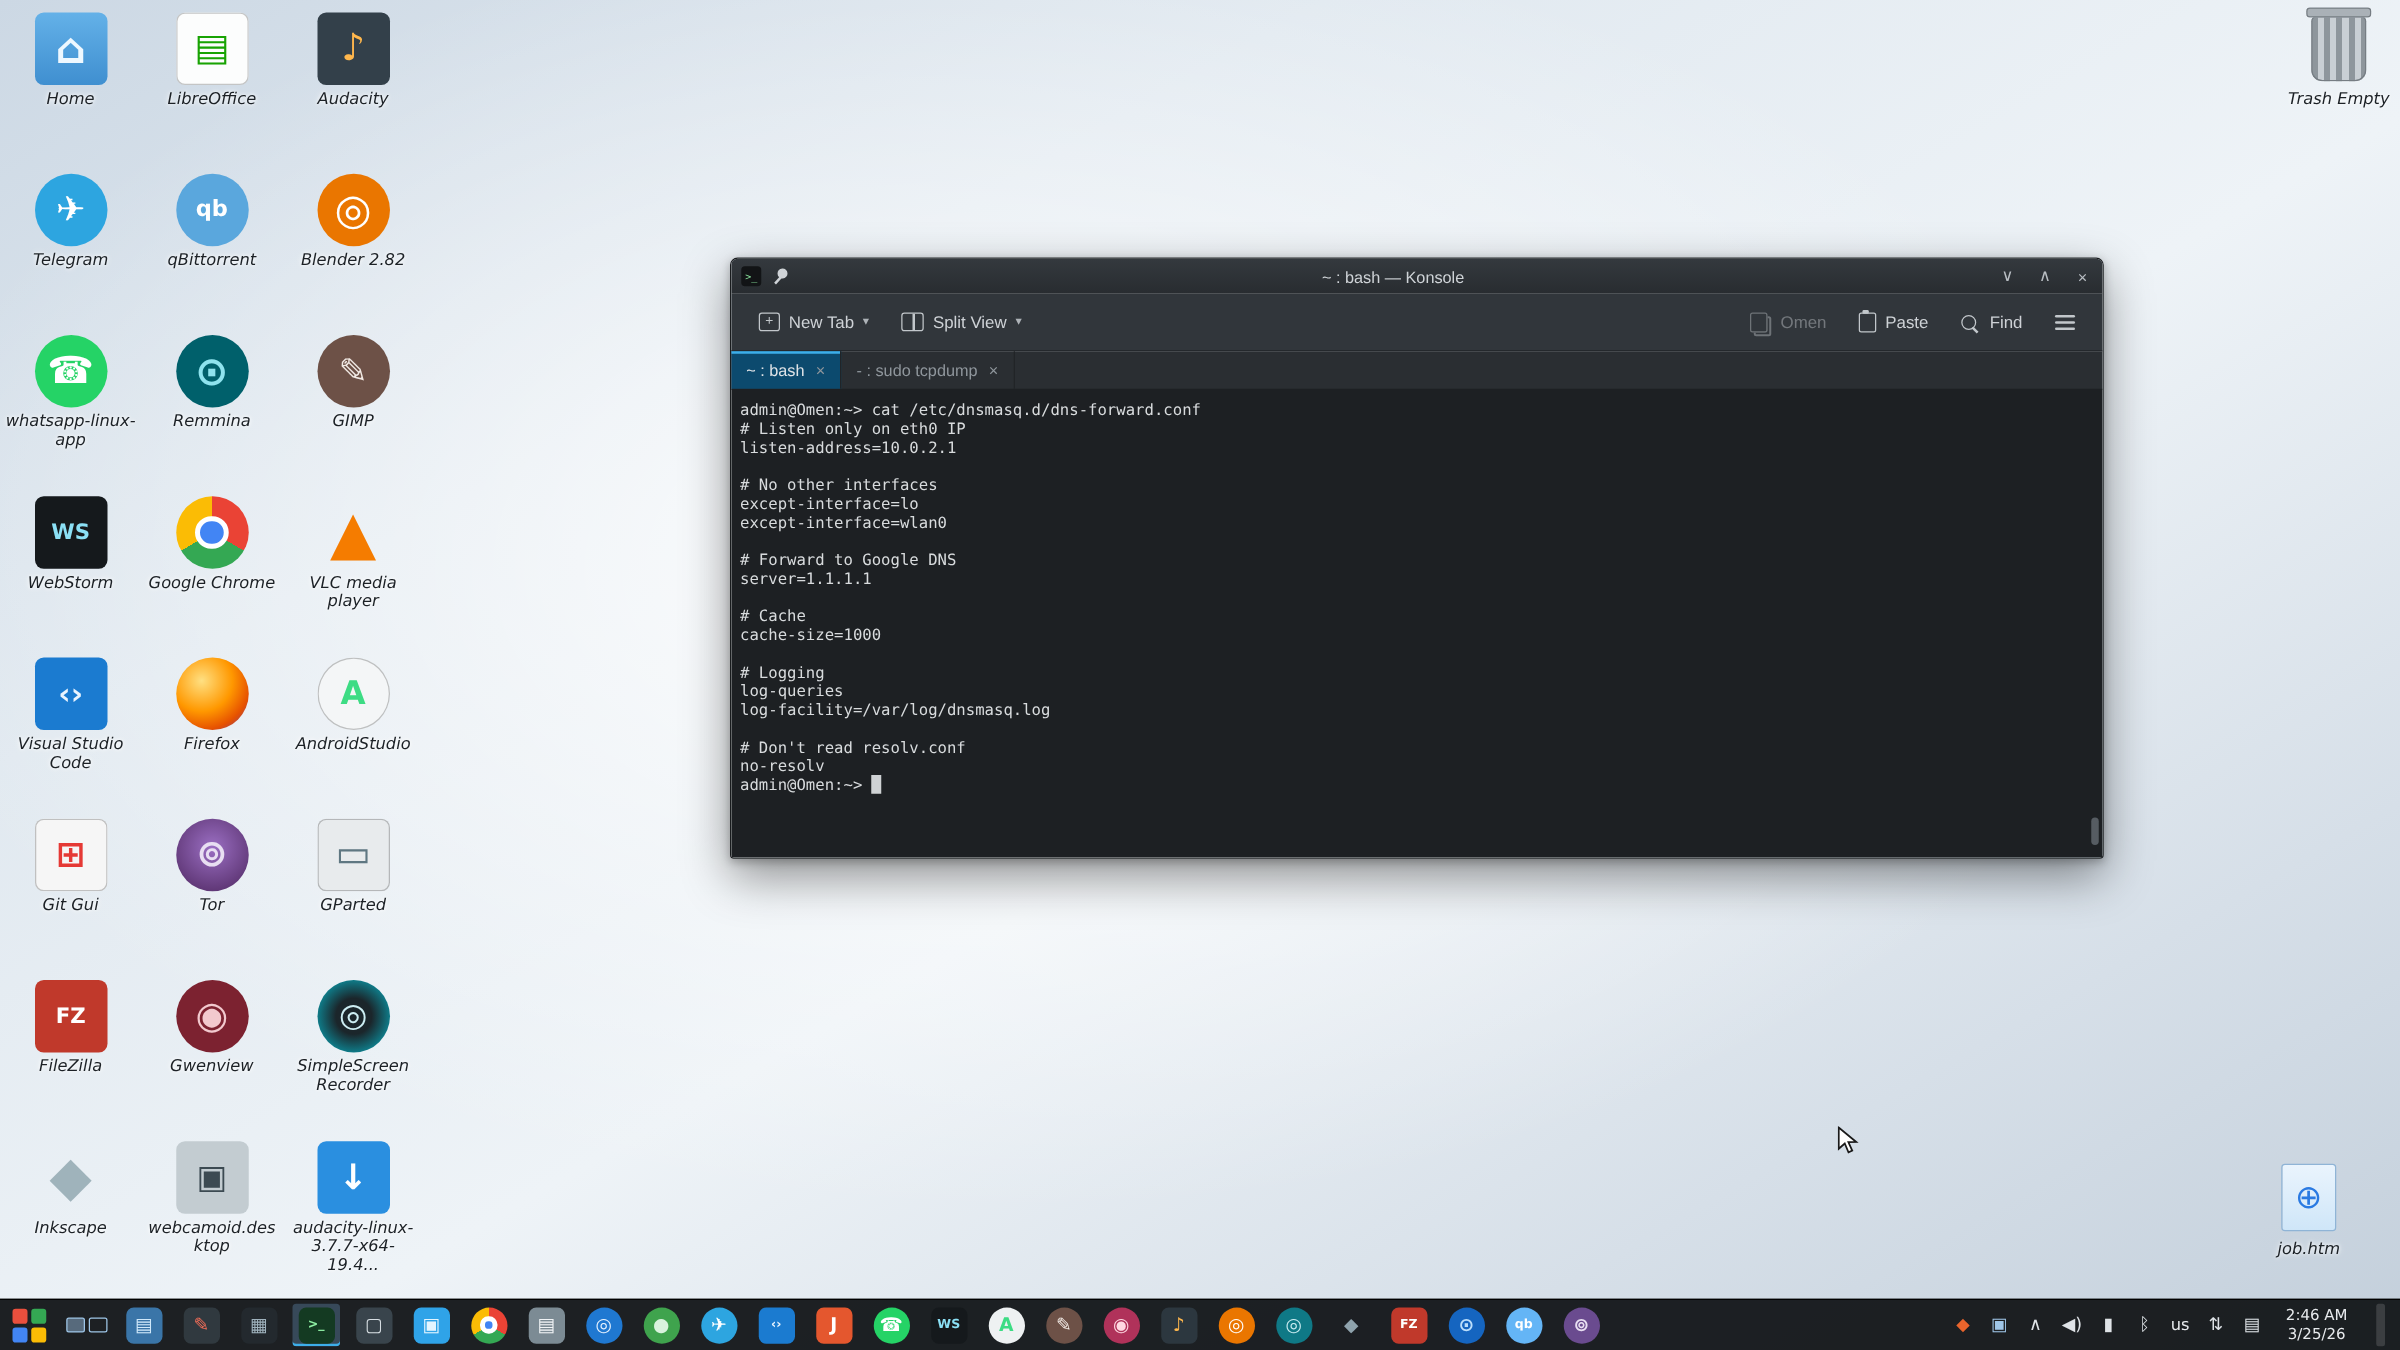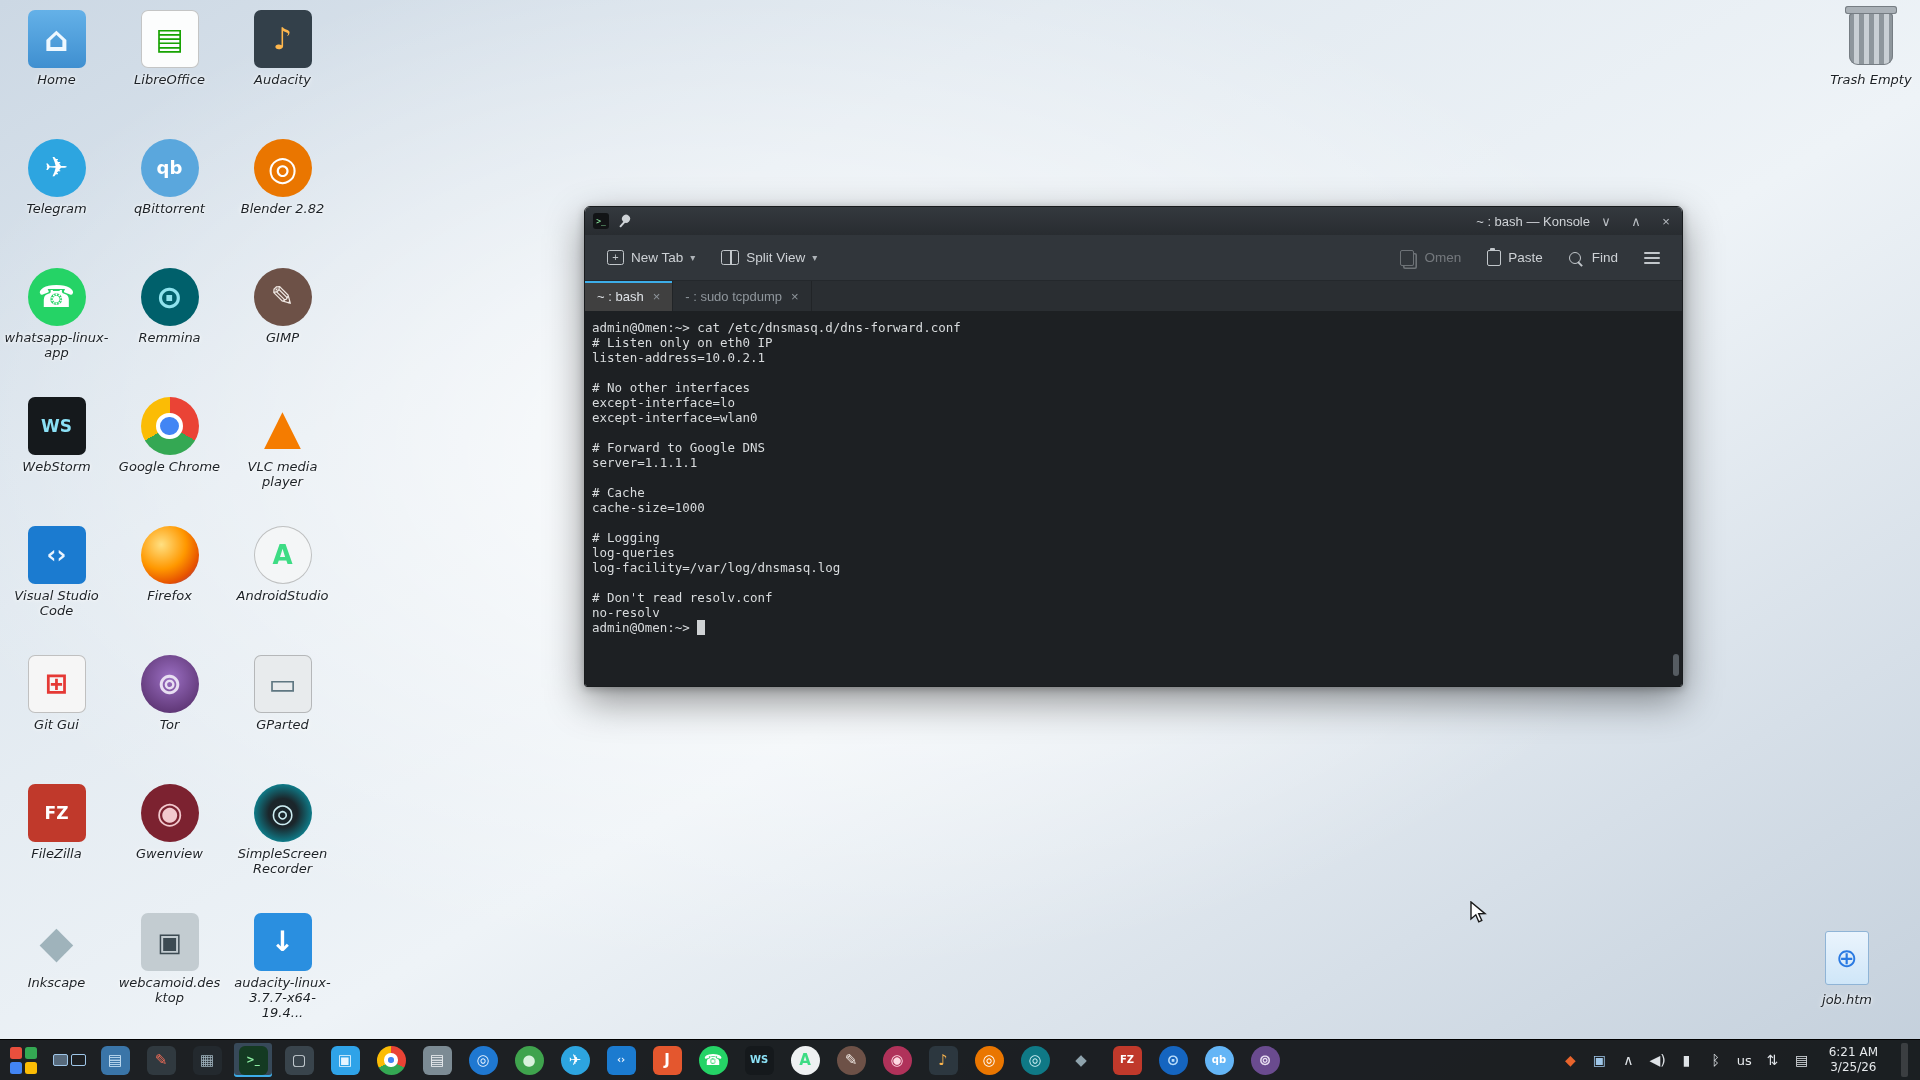--- a/index.html
+++ b/index.html
@@ -36,21 +36,21 @@
     display:flex;flex-direction:column;border-radius:6px 6px 3px 3px;overflow:hidden;
     box-shadow:0 14px 38px rgba(0,0,0,.42),0 2px 8px rgba(0,0,0,.25);border:1px solid #191c1e;
     font-family:"Liberation Sans","DejaVu Sans",sans-serif;}
   .titlebar{height:28px;flex:0 0 28px;display:flex;align-items:center;padding:0 8px;gap:8px;
     background:linear-gradient(180deg,#34393e,#282c30);color:#c9cdd1;font-size:13px;}
   .win-mini-icon{width:16px;height:16px;background:#121416;border-radius:3px;color:#8ff0a4;
     font-size:8px;font-family:"DejaVu Sans Mono",monospace;display:flex;align-items:center;justify-content:center;}
   .pin-icon{width:14px;height:14px;position:relative;transform:rotate(42deg);}
   .pin-icon::before{content:"";position:absolute;left:3px;top:0;width:8px;height:8px;border-radius:50%;background:#cfd3d7;}
   .pin-icon::after{content:"";position:absolute;left:6.5px;top:7px;width:2px;height:7px;background:#cfd3d7;}
-  .title{flex:1;text-align:right;color:#cfd3d7;}
+  .title{flex:1;text-align:center;color:#cfd3d7;}
   .win-btns{display:flex;gap:14px;align-items:center;}
   .wbtn{color:#b9bec3;font-size:13px;width:16px;text-align:center;cursor:default;}
 
   .toolbar{height:45px;flex:0 0 45px;background:#31363b;display:flex;align-items:center;
     padding:0 12px;gap:6px;border-bottom:1px solid #24282c;}
   .tbtn{display:flex;align-items:center;gap:7px;color:#ced2d6;font-size:13.5px;padding:7px 10px;border-radius:3px;}
   .tbtn.disabled{opacity:.42;}
   .caret{font-size:10px;color:#aeb3b8;}
   .spacer{flex:1;}
   .i-rect{width:15px;height:13px;border:1.6px solid #c2c7cb;border-radius:2.5px;display:flex;
@@ -62,21 +62,21 @@
   .i-paste::before{content:"";position:absolute;left:2px;top:-3px;width:5px;height:3px;background:#c2c7cb;border-radius:1px;}
   .i-find{width:10px;height:10px;border:1.8px solid #c2c7cb;border-radius:50%;position:relative;margin-right:4px;}
   .i-find::after{content:"";position:absolute;width:2px;height:6px;background:#c2c7cb;left:9px;top:8px;transform:rotate(-45deg);}
   .i-menu{display:flex;flex-direction:column;gap:3px;}
   .i-menu span{display:block;width:16px;height:2px;background:#c2c7cb;border-radius:1px;}
 
   .tabbar{height:30px;flex:0 0 30px;background:#2a2e32;display:flex;align-items:stretch;
     border-bottom:1px solid #1d2023;}
   .tab{display:flex;align-items:center;gap:9px;padding:0 12px;font-size:13px;color:#8f969c;
     border-right:1px solid #212427;}
-  .tab.active{background:#404040;color:#dfe3e7;box-shadow:inset 0 2px 0 #3daee9;}
+  .tab.active{background:#0c4a6e;color:#dfe3e7;box-shadow:inset 0 2px 0 #3daee9;}
   .tab-close{font-size:13px;color:#8f969c;}
 
   .terminal{flex:1;background:#1d2023;position:relative;font-family:"DejaVu Sans Mono","Liberation Mono",monospace;
     font-size:12.5px;line-height:15px;color:#d8dbdd;padding:8px 14px 0 7px;}
   .term-line{white-space:pre;min-height:15px;}
   .cursor{display:inline-block;width:8px;background:#cfd2d4;}
   .scrollbar{position:absolute;top:2px;bottom:2px;right:2px;width:8px;}
   .scroll-thumb{position:absolute;bottom:8px;width:6px;left:1px;height:22px;border-radius:3px;background:#565c62;}
 
   
@@ -404,21 +404,21 @@
           <span class="tray-icon" style="color: rgb(159, 198, 232);">▣</span>
           <span class="tray-icon" style="color: rgb(223, 227, 231);">∧</span>
           <span class="tray-icon" style="color: rgb(223, 227, 231);">◀)</span>
           <span class="tray-icon" style="color: rgb(223, 227, 231);">▮</span>
           <span class="tray-icon" style="color: rgb(223, 227, 231);">ᛒ</span>
           <span class="tray-text">us</span>
           <span class="tray-icon" style="color: rgb(223, 227, 231);">⇅</span>
           <span class="tray-icon" style="color: rgb(223, 227, 231);">▤</span>
         </span>
       <span class="clock">
-        <span>6:21 AM</span>
+        <span>2:46 AM</span>
         <span>3/25/26</span>
       </span>
       <span class="panel-edge"></span>
     </div>
   </div>
 
   <svg class="mouse-cursor" width="22" height="24" viewBox="0 0 22 24">
     <path d="M1,1 L1,18 L5.8,13.8 L8.8,20.8 L11.8,19.5 L8.7,12.7 L15,12.6 Z" fill="#ffffff" stroke="#1a1a1a" stroke-width="1.4"></path>
   </svg>
 

